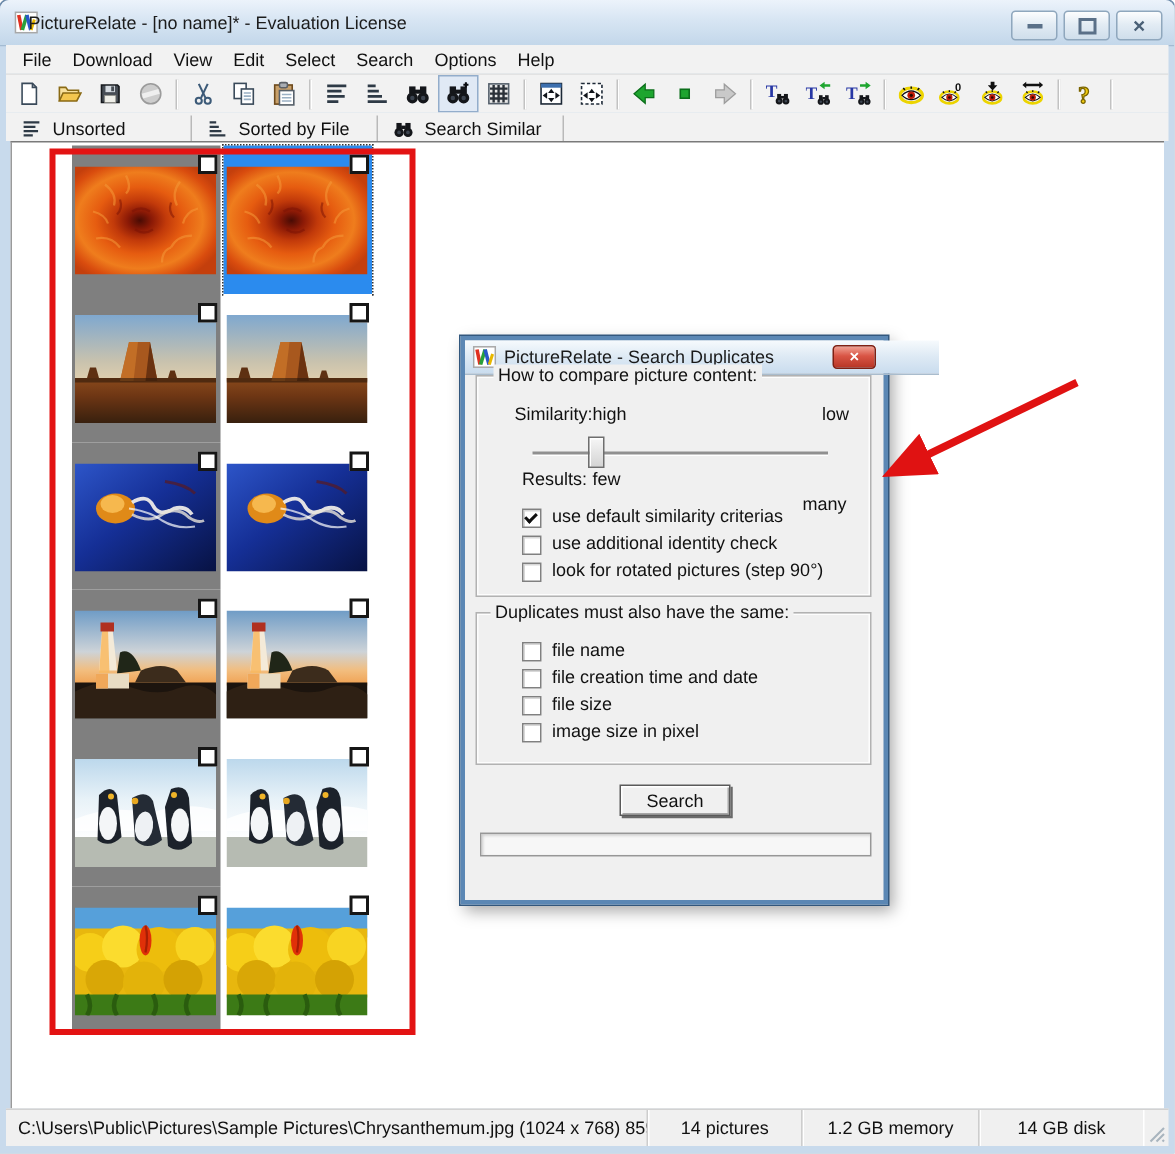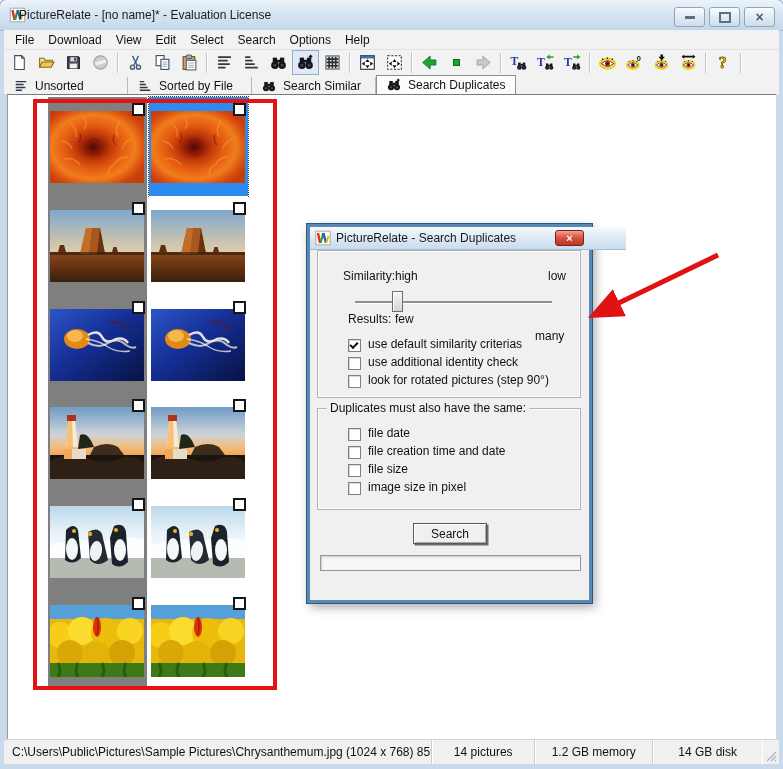--- a/index.html
+++ b/index.html
@@ -565,26 +565,20 @@
           <use href="#i-sortlines"></use>
         </svg>
       <span>Sorted by File</span>
     </div>
     <div class="tab" style="min-width:124px">
       <svg>
           <use href="#i-binoc"></use>
         </svg>
       <span>Search Similar</span>
     </div>
-    <div class="tab active" style="min-width:131px">
-      <svg>
-          <use href="#i-binocdup"></use>
-        </svg>
-      <span>Search Duplicates</span>
-    </div>
   </div>
 
   <div class="client">
     <div class="thumbs">
       <div class="cell l">
         <svg class="pic">
             <use href="#p-chrys"></use>
           </svg>
         <span class="cb"></span>
       </div>
@@ -662,20 +656,21 @@
       <svg class="dlg-icon">
           <use href="#i-app"></use>
         </svg>
       <span class="dlg-title-text">PictureRelate - Search Duplicates</span>
       <div class="dlg-close">
           <span>×</span>
         </div>
     </div>
 
     <div class="grp grp1"></div>
+    <span class="legend" style="left:19px;top:16px;">How to compare picture content:</span>
 
     <span class="dtxt" style="left:33px;top:42px;">Similarity:</span>
     <span class="dtxt" style="left:85px;top:42px;">high</span>
     <span class="dtxt" style="left:238px;top:42px;">low</span>
     <div class="track"></div>
     <div class="sthumb"></div>
     <span class="dtxt" style="left:38px;top:85px;">Results:</span>
     <span class="dtxt" style="left:85px;top:85px;">few</span>
     <span class="dtxt" style="left:225px;top:102px;">many</span>
 
@@ -683,21 +678,21 @@
     <span class="dtxt" style="left:58px;top:110px;">use default similarity criterias</span>
     <span class="dcb" style="left:38px;top:130px;"></span>
     <span class="dtxt" style="left:58px;top:128px;">use additional identity check</span>
     <span class="dcb" style="left:38px;top:148px;"></span>
     <span class="dtxt" style="left:58px;top:146px;">look for rotated pictures (step 90°)</span>
 
     <div class="grp grp2"></div>
     <span class="legend" style="left:17px;top:174px;">Duplicates must also have the same:</span>
 
     <span class="dcb" style="left:38px;top:201px;"></span>
-    <span class="dtxt" style="left:58px;top:199px;">file date</span>
+    <span class="dtxt" style="left:58px;top:199px;">file name</span>
     <span class="dcb" style="left:38px;top:219px;"></span>
     <span class="dtxt" style="left:58px;top:217px;">file creation time and date</span>
     <span class="dcb" style="left:38px;top:237px;"></span>
     <span class="dtxt" style="left:58px;top:235px;">file size</span>
     <span class="dcb" style="left:38px;top:255px;"></span>
     <span class="dtxt" style="left:58px;top:253px;">image size in pixel</span>
 
     <div class="btn-search">
       <span>Search</span>
     </div>

